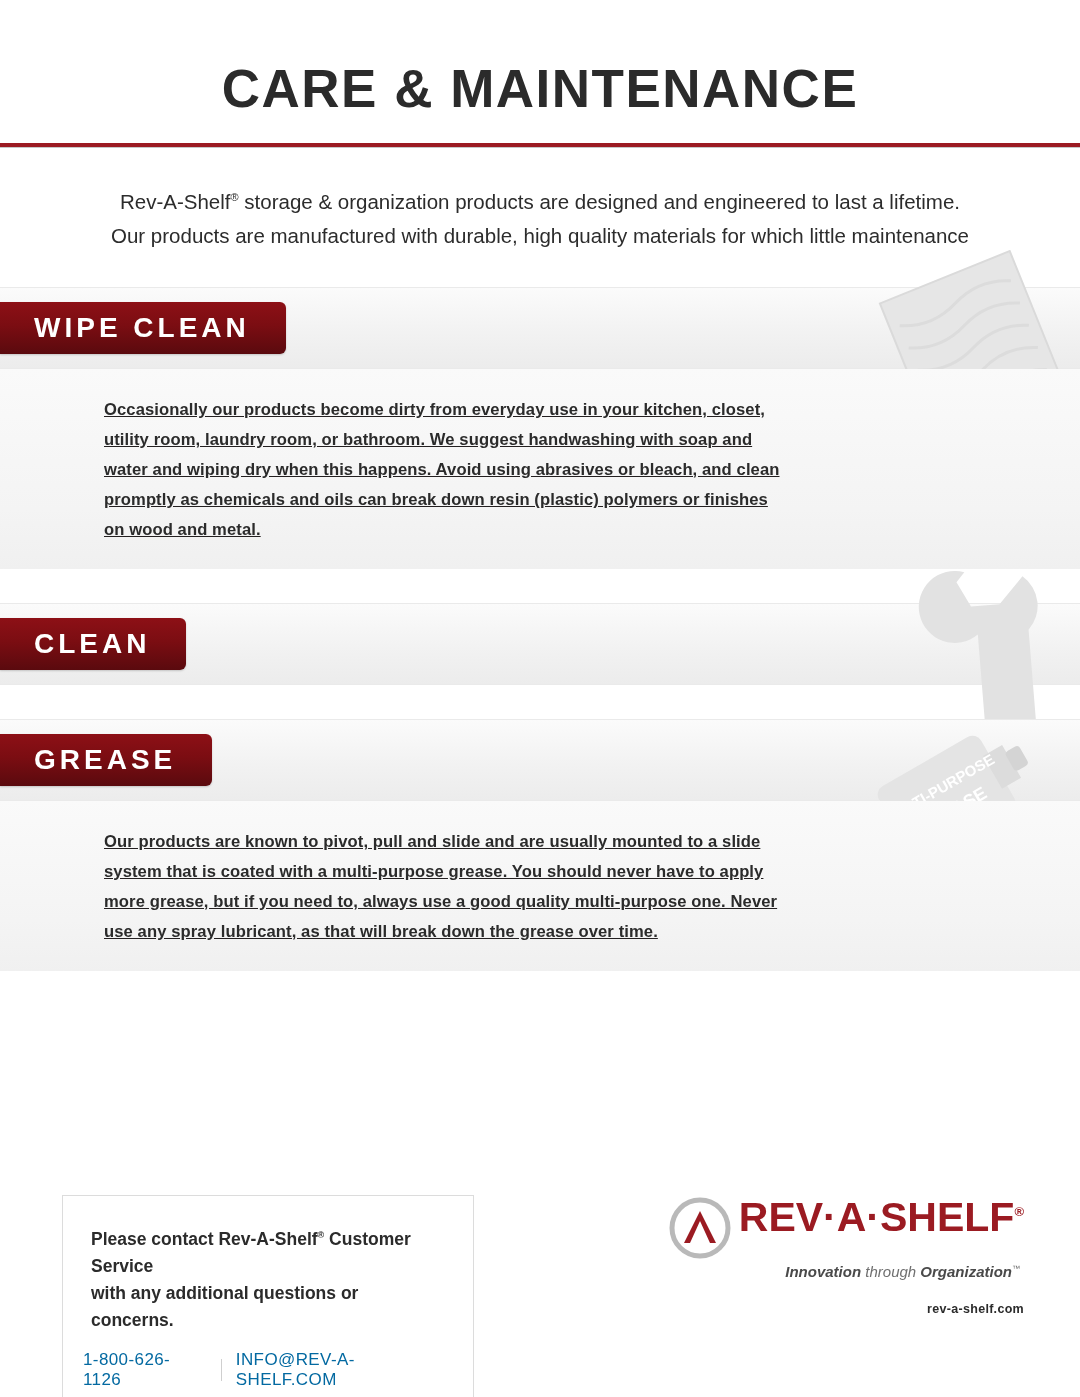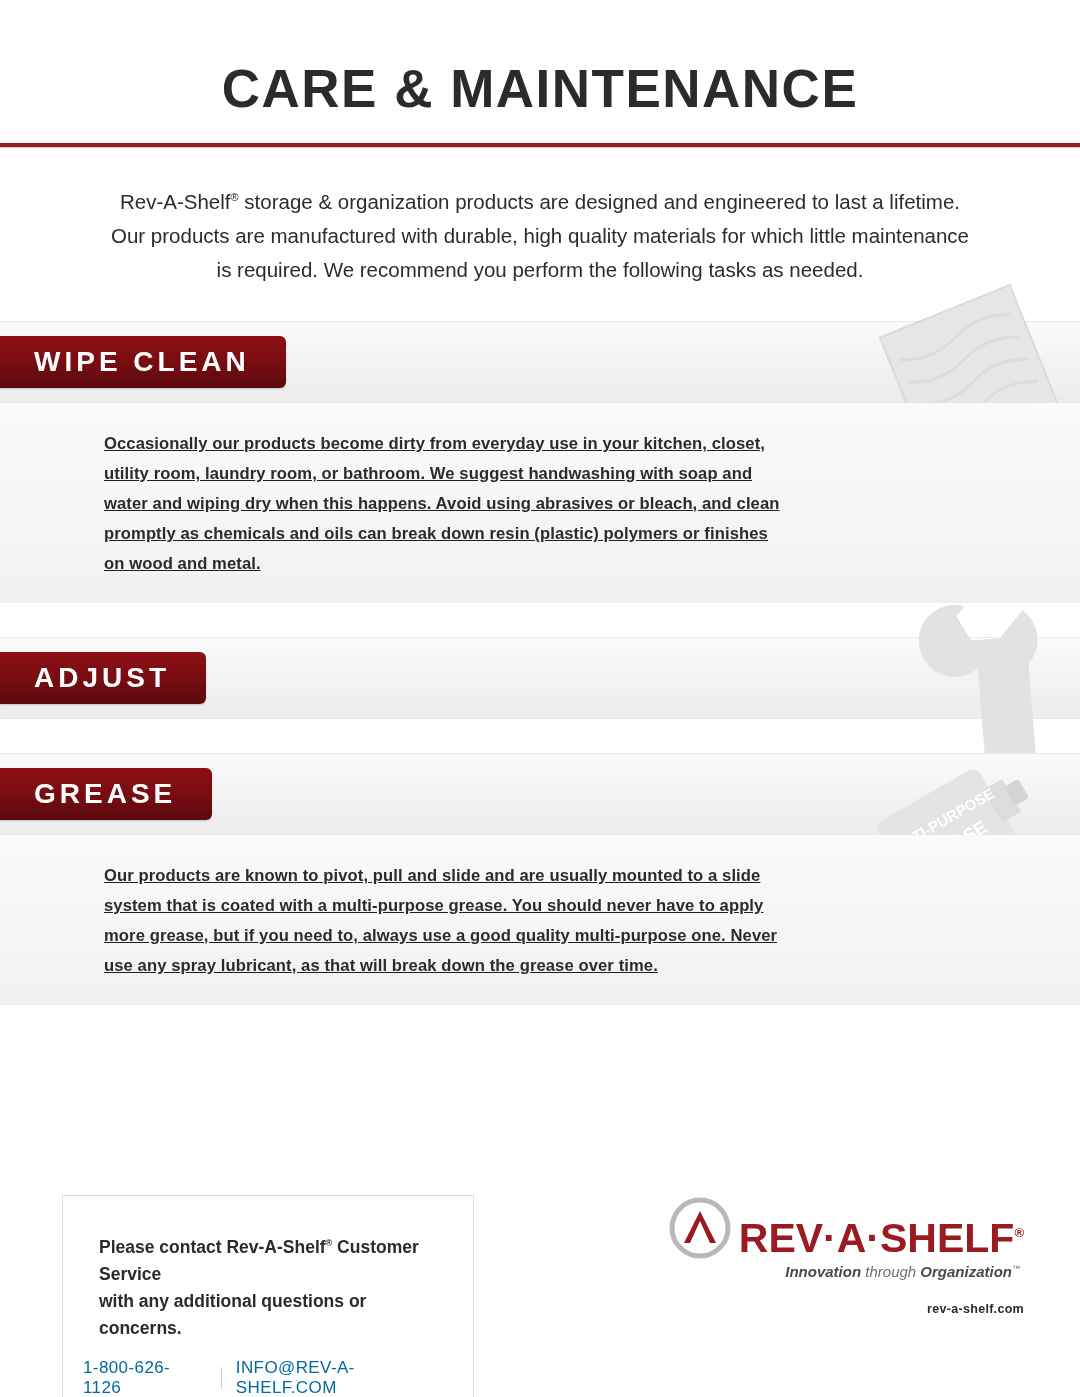--- a/index.html
+++ b/index.html
@@ -136,21 +136,21 @@
     width: 412px;
     border: 1px solid #dcdcdc;
     padding: 18px 20px 16px 20px;
     box-sizing: border-box;
   }
   .contact-box .line1 {
     font-size: 17.5px;
     font-weight: bold;
     color: #2b2b2b;
     line-height: 27px;
-    margin: 16px;
+    margin: 8px;
   }
   .contact-box .line1 sup { font-size: 9px; vertical-align: super; }
   .contact-row {
     margin-top: 16px;
     display: flex;
     align-items: center;
     font-size: 17px;
     color: #0369a1;
     letter-spacing: 0.4px;
   }
@@ -163,21 +163,21 @@
 
   .logo-wrap {
     position: absolute;
     right: 56px;
     top: 20px;
     width: 330px;
     text-align: right;
   }
   .logo-main {
     display: flex;
-    align-items: flex-end;
+    align-items: flex-start;
     justify-content: flex-end;
   }
   .logo-mark {
     width: 62px;
     height: 62px;
     margin-right: 8px;
     flex: none;
   }
   .logo-text {
     font-size: 41px;
@@ -212,21 +212,20 @@
   <h1 class="page-title">CARE &amp; MAINTENANCE</h1>
   <div class="title-rule"></div>
   <div class="title-rule-thin"></div>
 </div>
 
 <div class="intro">
   <div>
     <span>Rev-A-Shelf</span><sup>®</sup><span> storage &amp; organization products are designed and engineered to last a lifetime.</span>
   </div>
   <div>Our products are manufactured with durable, high quality materials for which little maintenance</div>
-  <div>is required. We recommend you perform the following tasks as needed.</div>
 </div>
 
 <div class="section">
   <div class="band">
     <div class="tag">WIPE CLEAN</div>
 
     <svg class="art art-cloth" viewBox="0 0 210 220">
       <g transform="rotate(-22 105 110)">
         <rect x="38" y="22" width="140" height="150" fill="#e6e6e6" stroke="#dadada" stroke-width="2"></rect>
         <path d="M48 50 q30 14 60 0 q30 -14 60 0" fill="none" stroke="#dcdcdc" stroke-width="3"></path>
@@ -237,21 +236,21 @@
       </g>
     </svg>
   </div>
   <div class="section-body">
     <p>Occasionally our products become dirty from everyday use in your kitchen, closet, utility room, laundry room, or bathroom. We suggest handwashing with soap and water and wiping dry when this happens. Avoid using abrasives or bleach, and clean promptly as chemicals and oils can break down resin (plastic) polymers or finishes on wood and metal.</p>
   </div>
 </div>
 
 <div class="section">
   <div class="band">
-    <div class="tag">ADJUST</div>
+    <div class="tag">CLEAN</div>
 
     <svg class="art art-wrench" viewBox="0 0 215 230">
       <g transform="rotate(20 107 115)" fill="#e2e2e2">
         <path d="M72 12
                  a36 36 0 1 0 34 54
                  l44 96
                  a26 26 0 0 0 46 -22
                  l-44 -96
                  a36 36 0 0 0 -24 -48
                  l-12 34

